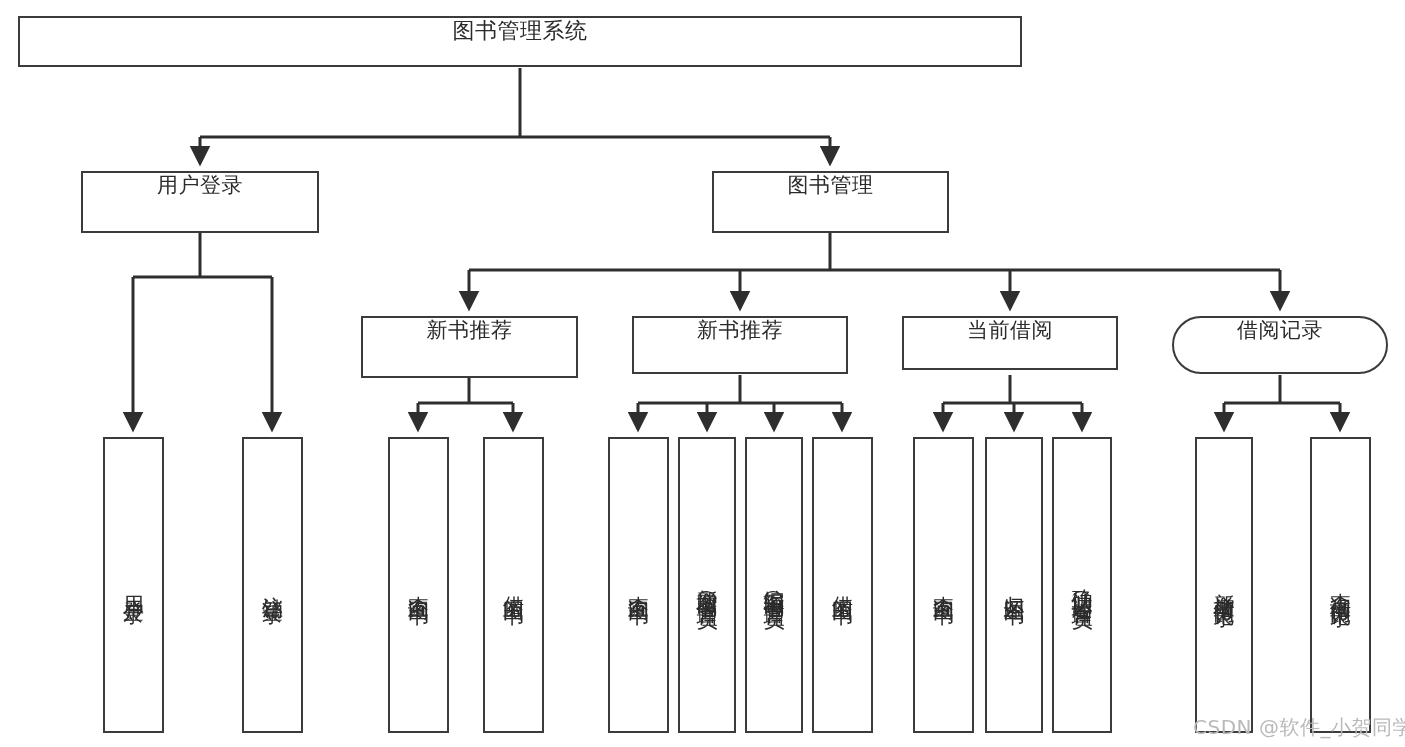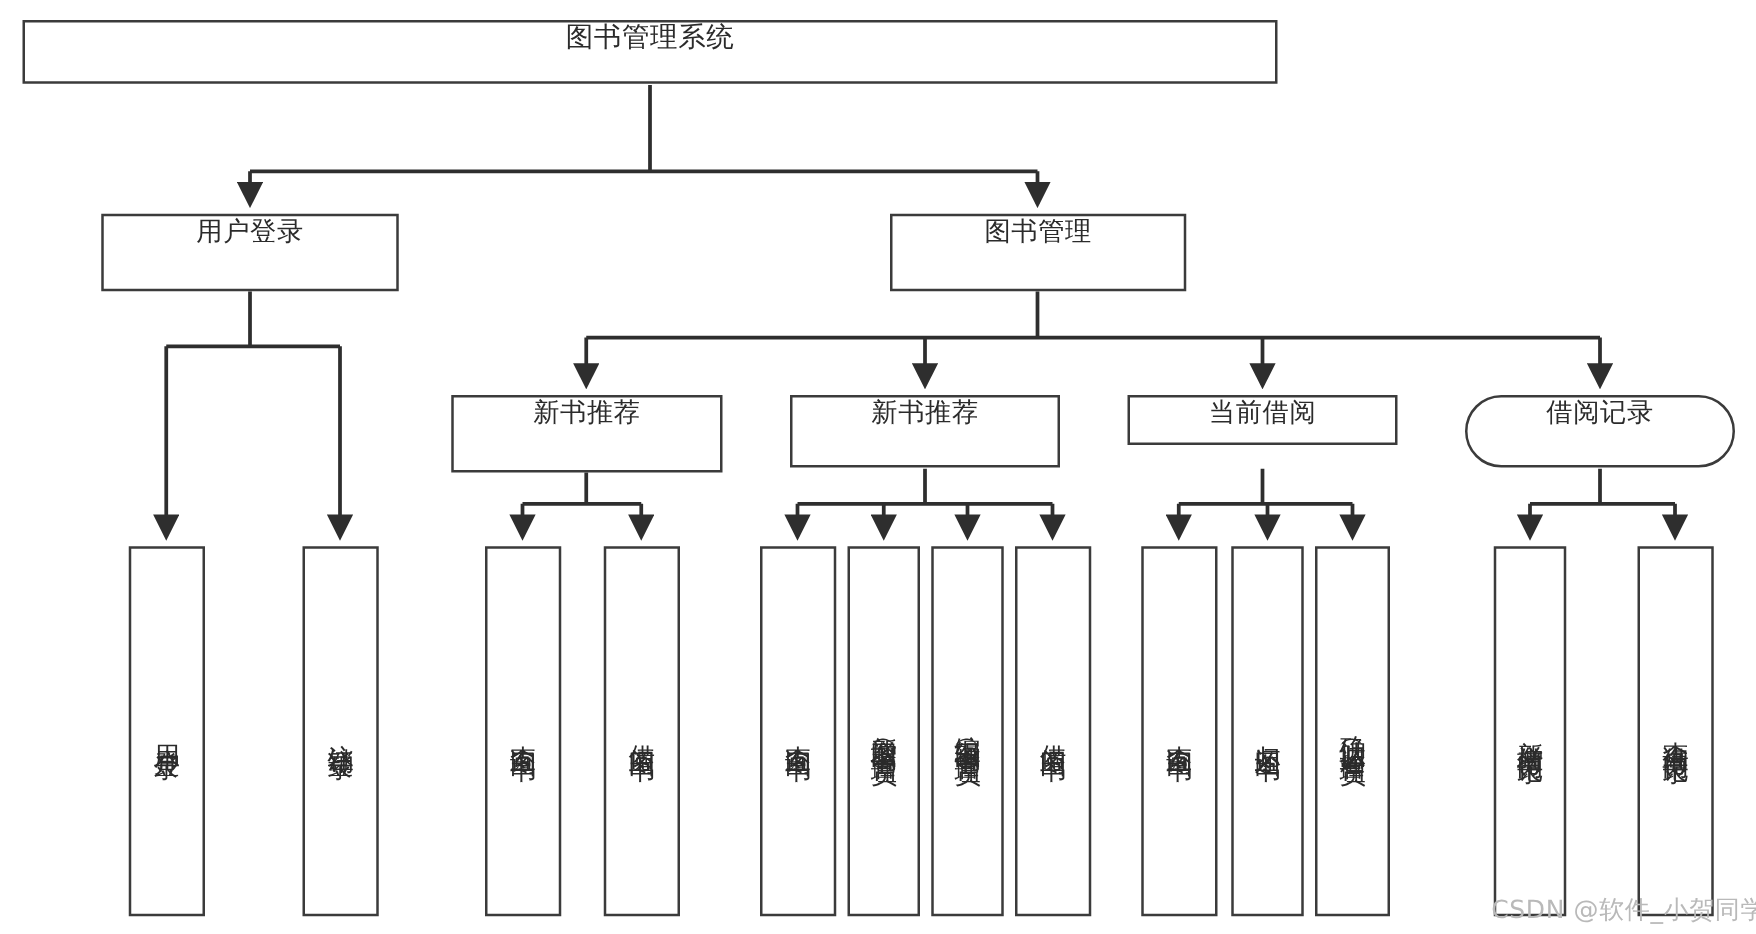--- a/index.html
+++ b/index.html
@@ -136,21 +136,21 @@
   <div class="node h" style="left:712px; top:171px; width:237px; height:62px;">
     <span class="label">图书管理</span>
   </div>
 
   <div class="node h" style="left:361px; top:316px; width:217px; height:62px;">
     <span class="label">新书推荐</span>
   </div>
   <div class="node h" style="left:632px; top:316px; width:216px; height:58px;">
     <span class="label">新书推荐</span>
   </div>
-  <div class="node h" style="left:902px; top:316px; width:216px; height:40px;">
+  <div class="node h" style="left:902px; top:316px; width:216px; height:54px;">
     <span class="label">当前借阅</span>
   </div>
   <div class="node h" style="left:1172px; top:316px; width:216px; height:58px;border-radius:29px;">
     <span class="label">借阅记录</span>
   </div>
 
   <div class="node v" style="left:103px; top:437px; width:61px; height:296px;">
     <span class="label">用户登录</span>
   </div>
   <div class="node v" style="left:242px; top:437px; width:61px; height:296px;">

